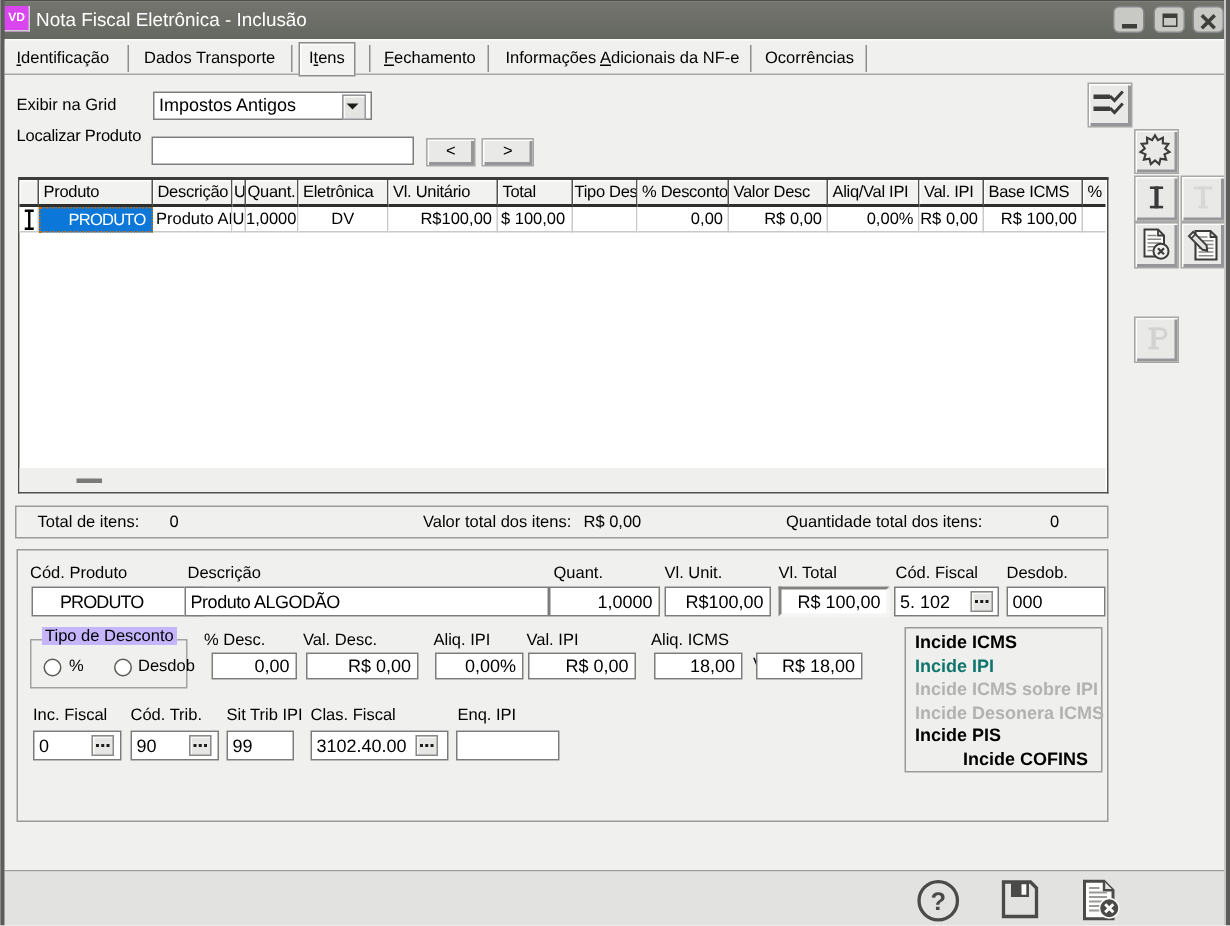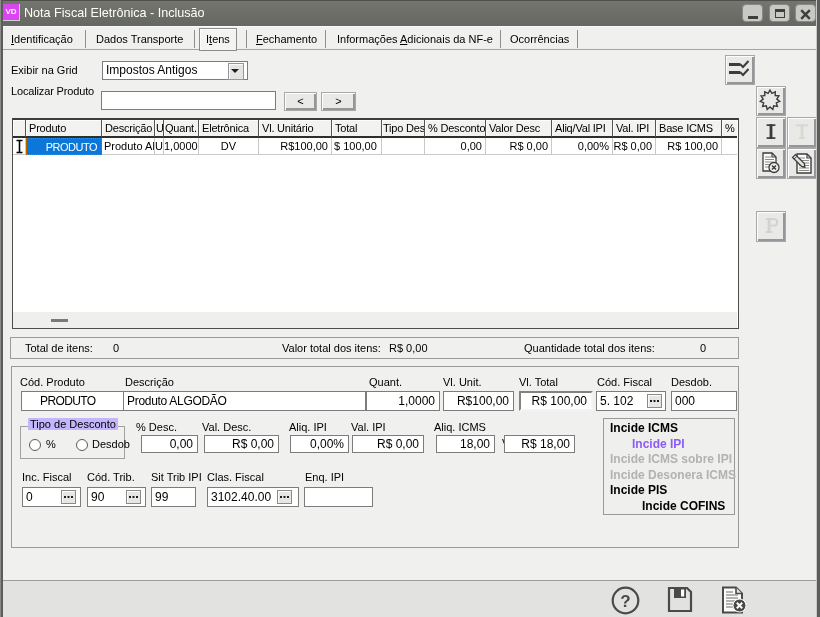--- a/index.html
+++ b/index.html
@@ -218,21 +218,21 @@
 <div class="fld fr" style="left:141px;top:435px;width:51px;height:16px;line-height:16px;padding-right:4px;">0,00</div>
 <div class="fld fr" style="left:204px;top:435px;width:69px;height:16px;line-height:16px;padding-right:4px;">R$ 0,00</div>
 <div class="fld fr" style="left:290px;top:435px;width:53px;height:16px;line-height:16px;padding-right:4px;">0,00%</div>
 <div class="fld fr" style="left:352px;top:435px;width:66px;height:16px;line-height:16px;padding-right:4px;">R$ 0,00</div>
 <div class="fld fr" style="left:436px;top:435px;width:53px;height:16px;line-height:16px;padding-right:4px;">18,00</div>
 <div class="fld fr" style="left:504px;top:435px;width:65px;height:16px;line-height:16px;padding-right:4px;">R$ 18,00</div>
 
 <div class="abs" style="left:603px;top:418px;width:132px;height:97px;background:#efefed;border:1px solid #9a9a98;box-sizing:border-box;"></div>
 <div class="abs" style="left:610px;top:421px;font-size:12px;font-weight:bold;line-height:15.6px;white-space:nowrap;">
 <span style="color:#000;">Incide ICMS</span><br>
-<span style="color:#8b5cf6;margin-left:22px;">Incide IPI</span><br>
+<span style="color:#0f766e;">Incide IPI</span><br>
 <span style="color:#b2b2b0;">Incide ICMS sobre IPI</span><br>
 <span style="color:#b2b2b0;">Incide Desonera ICMS</span><br>
 <span style="color:#000;">Incide PIS</span><br>
 <span style="color:#000;margin-left:32px;">Incide COFINS</span>
 </div>
 
 <div class="lbl" style="left:22px;top:471px;">Inc. Fiscal</div>
 <div class="lbl" style="left:87px;top:471px;">Cód. Trib.</div>
 <div class="lbl" style="left:151px;top:471px;">Sit Trib IPI</div>
 <div class="lbl" style="left:207px;top:471px;">Clas. Fiscal</div>

